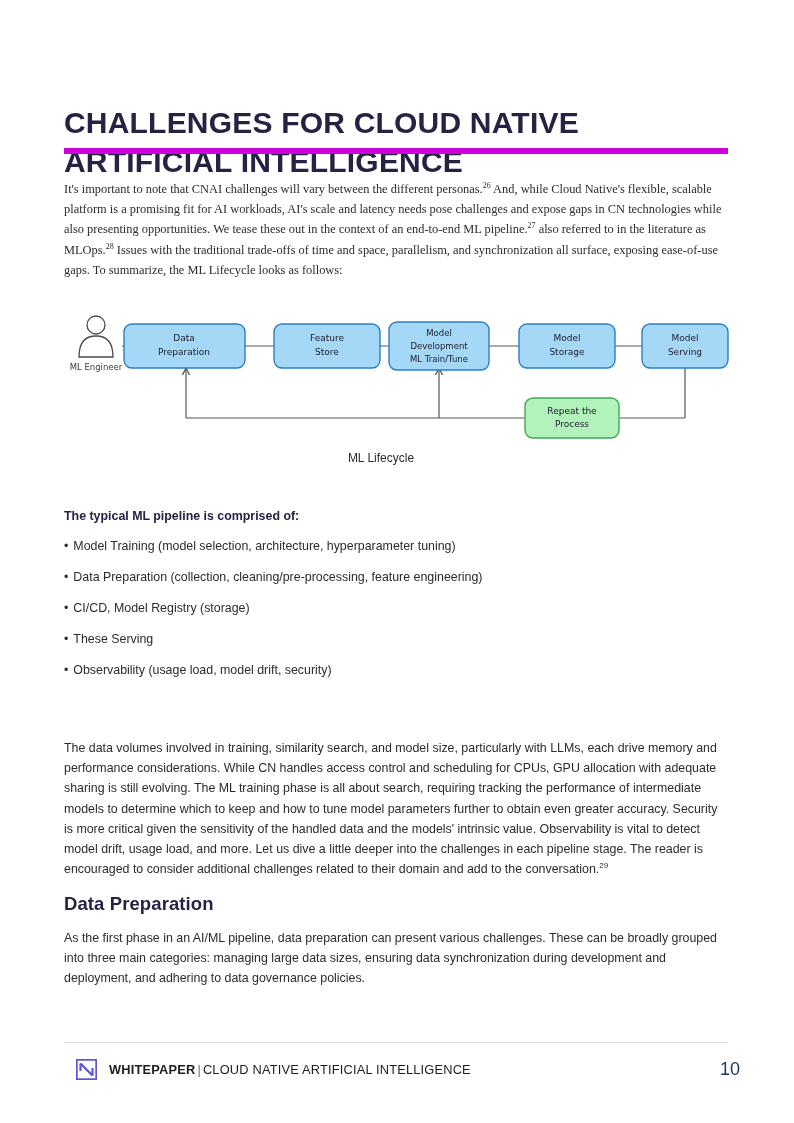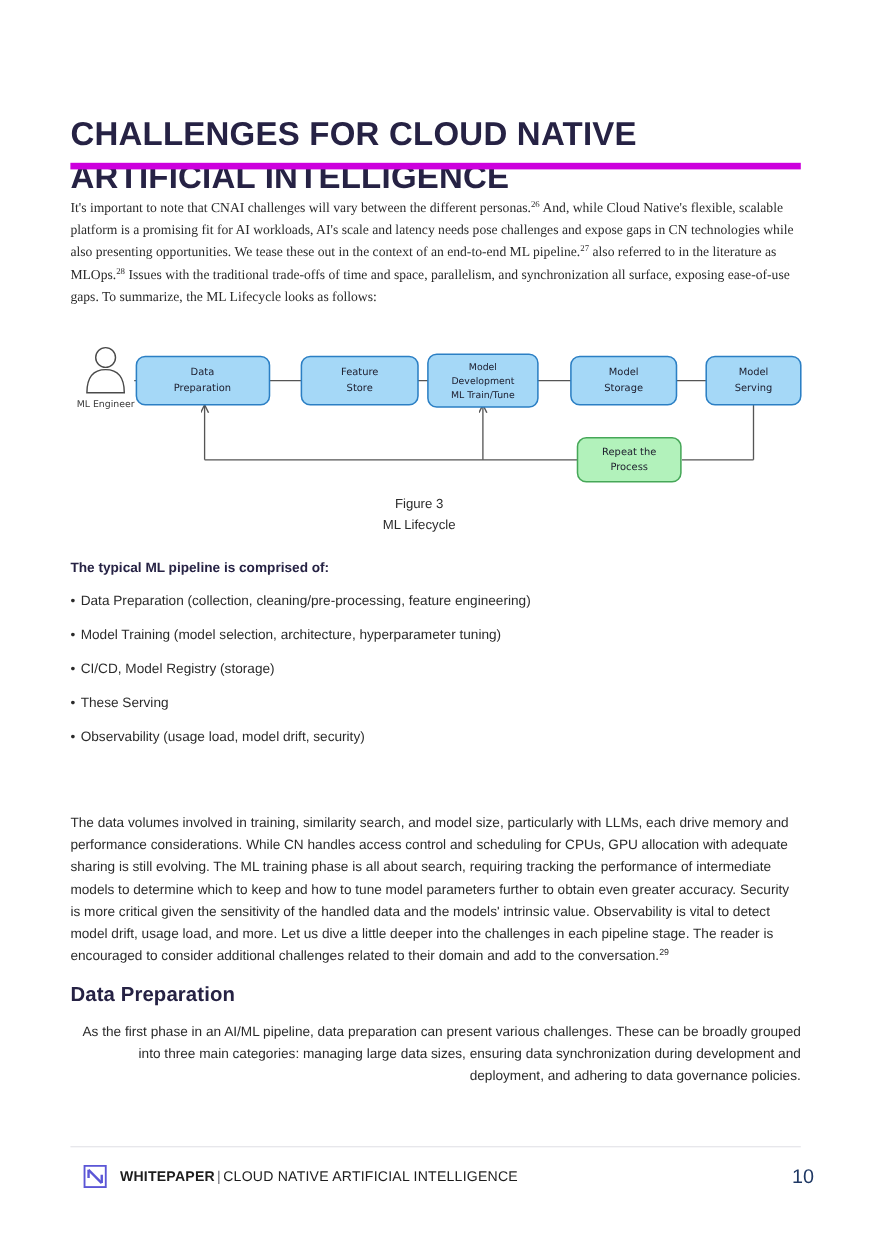--- a/index.html
+++ b/index.html
@@ -55,21 +55,21 @@
     color: #2b2b2b;
     text-align: left;
   }
   .para sup {
     font-size: 8px;
     vertical-align: super;
     line-height: 0;
   }
   #para-intro { top: 179px; font-family: Liberation Serif, serif; }
   #para-volumes { top: 707px; margin-top: 31px; }
-  #para-dataprep { top: 928px; text-align: right; }
+  #para-dataprep { top: 928px; }
 
   .lead {
     position: absolute;
     left: 64px;
     top: 506px;
     width: 664px;
     font-size: 12.4px;
     line-height: 20px;
     font-weight: bold;
     color: #262244;
@@ -247,28 +247,27 @@
 
       <g>
         <rect x="461" y="92" width="94" height="40" rx="8" fill="#b2f2bb" stroke="#46a758" stroke-width="1.4"></rect>
         <text id="fbl0" x="508" y="108" text-anchor="middle" font-family="'DejaVu Sans', sans-serif" font-size="9" fill="#1b1b2b">Repeat the</text>
         <text id="fbl1" x="508" y="121" text-anchor="middle" font-family="'DejaVu Sans', sans-serif" font-size="9" fill="#1b1b2b">Process</text>
       </g>
     </svg>
   </div>
 
   <div class="fig-caption">
-    <div>Figure 3</div>
     <div>ML Lifecycle</div>
   </div>
 
   <div class="lead">The typical ML pipeline is comprised of:</div>
   <div class="bullets">
+    <div class="bullet"><span class="dot">•</span><span>Model Training (model selection, architecture, hyperparameter tuning)</span></div>
     <div class="bullet"><span class="dot">•</span><span>Data Preparation (collection, cleaning/pre-processing, feature engineering)</span></div>
-    <div class="bullet"><span class="dot">•</span><span>Model Training (model selection, architecture, hyperparameter tuning)</span></div>
     <div class="bullet"><span class="dot">•</span><span>CI/CD, Model Registry (storage)</span></div>
     <div class="bullet"><span class="dot">•</span><span>These Serving</span></div>
     <div class="bullet"><span class="dot">•</span><span>Observability (usage load, model drift, security)</span></div>
   </div>
 
   <div class="para" id="para-volumes">
     <span>The data volumes involved in training, similarity search, and model size, particularly with LLMs, each drive memory and performance considerations. While CN handles access control and scheduling for CPUs, GPU allocation with adequate sharing is still evolving. The ML training phase is all about search, requiring tracking the performance of intermediate models to determine which to keep and how to tune model parameters further to obtain even greater accuracy. Security is more critical given the sensitivity of the handled data and the models' intrinsic value. Observability is vital to detect model drift, usage load, and more. Let us dive a little deeper into the challenges in each pipeline stage. The reader is encouraged to consider additional challenges related to their domain and add to the conversation.</span><sup>29</sup>
   </div>
 
   <div class="section-head">Data Preparation</div>

